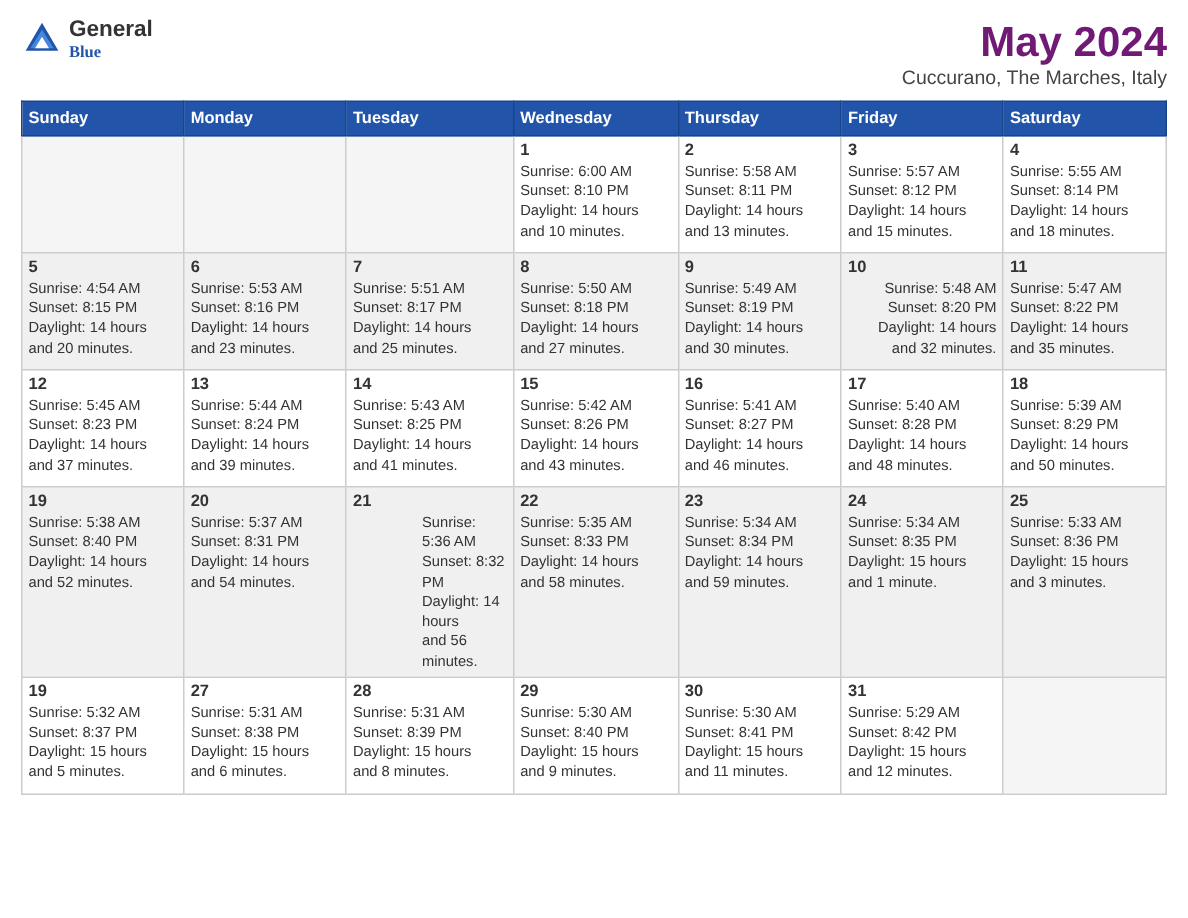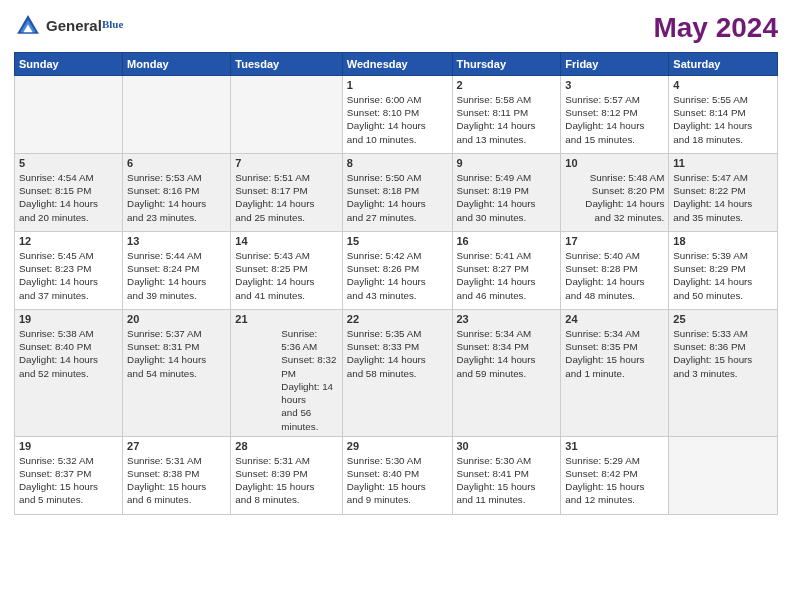--- a/index.html
+++ b/index.html
@@ -21,21 +21,21 @@
       align-items: flex-start;
       margin-bottom: 8px;
     }
     .logo {
       display: flex;
       align-items: center;
       gap: 4px;
     }
     .logo-text {
       display: flex;
-      flex-direction: row;
+      flex-direction: column;
       line-height: 1.1;
     }
     .logo-general {
       font-size: 15px;
       font-weight: bold;
       color: #333;
     }
     .logo-blue {
       font-size: 11px;
       font-weight: bold;
@@ -110,20 +110,21 @@
         <polygon points="18,10 28,26 8,26" fill="#4488dd"></polygon>
         <polygon points="18,16 24,26 12,26" fill="#fff"></polygon>
       </svg>
       <div class="logo-text">
         <span class="logo-general">General</span>
         <span class="logo-blue">Blue</span>
       </div>
     </div>
     <div class="title-block">
       <div class="main-title">May 2024</div>
+      <div class="subtitle">Cuccurano, The Marches, Italy</div>
     </div>
   </div>
 
   <table class="calendar">
     <thead>
       <tr>
         <th>Sunday</th>
         <th>Monday</th>
         <th>Tuesday</th>
         <th>Wednesday</th>

